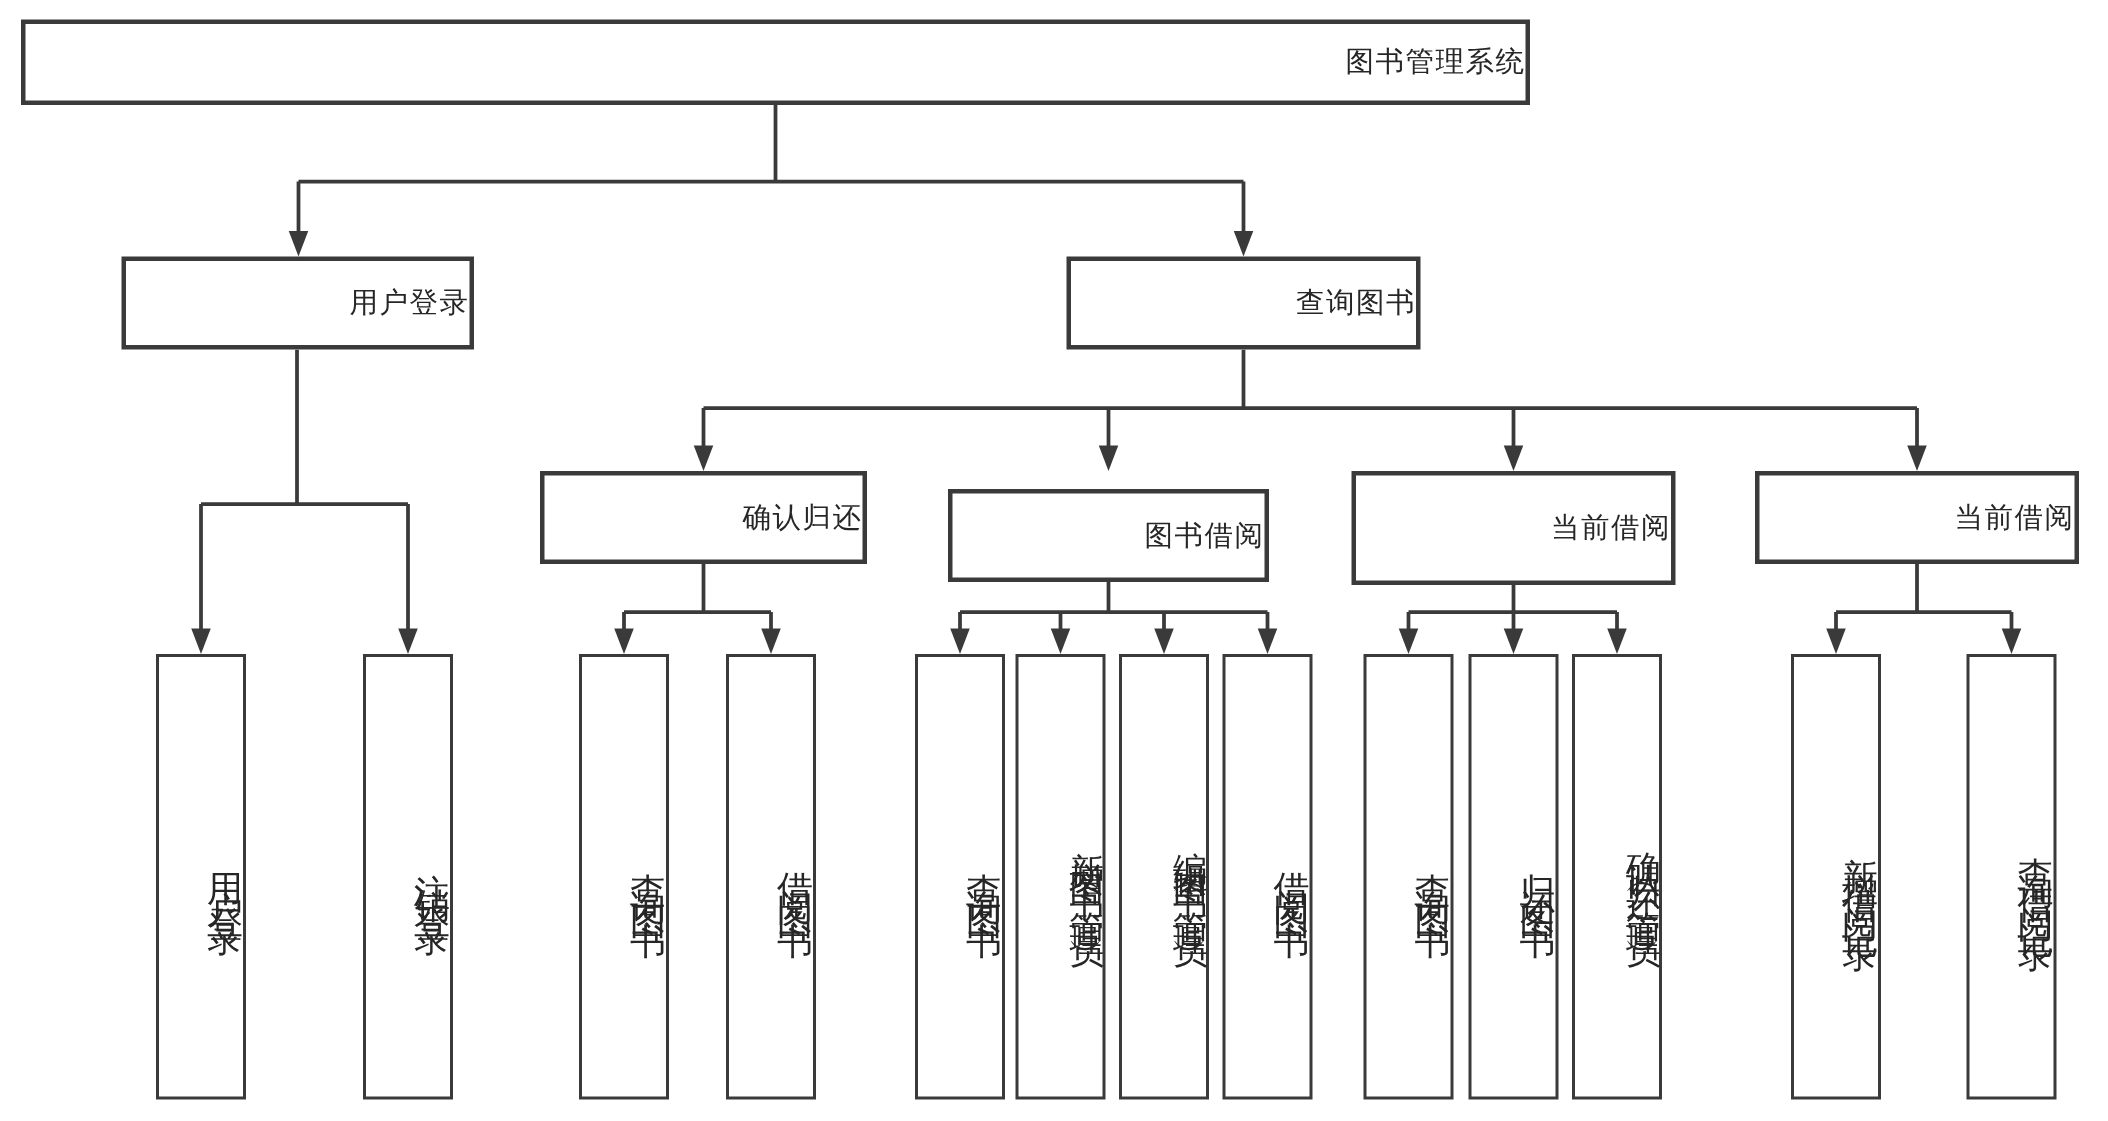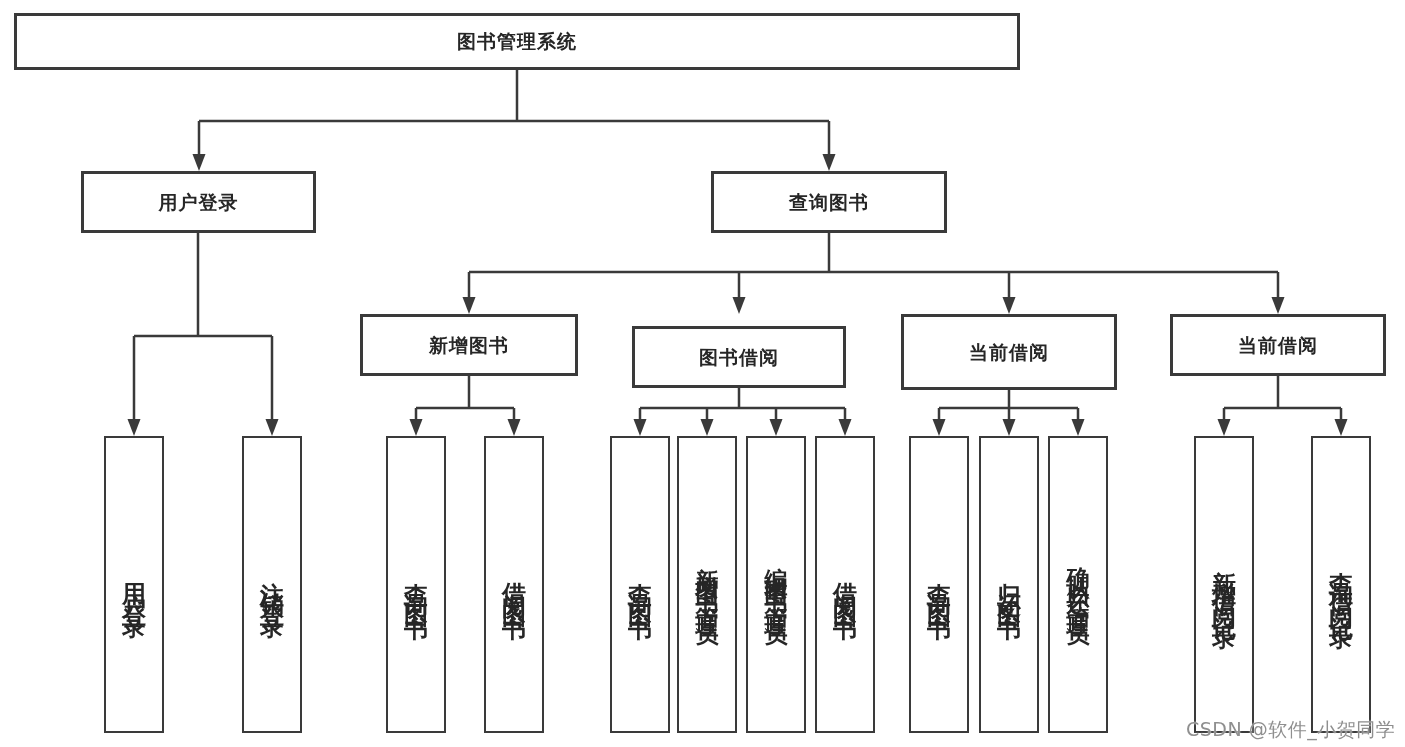--- a/index.html
+++ b/index.html
@@ -21,23 +21,22 @@
     width: 1405px;
     height: 747px;
   }
   .node {
     position: absolute;
     box-sizing: border-box;
     background: #ffffff;
     border: 3px solid #3a3a3a;
     display: flex;
     align-items: center;
-    justify-content: center;
+    justify-content: flex-end;
     color: #262626;
-    font-weight: bold;
   }
   .node.h span {
     font-size: 19px;
     letter-spacing: 1px;
     white-space: nowrap;
     line-height: 1;
   }
   .node.v {
     border-width: 2.5px;
   }
@@ -108,21 +107,21 @@
   </div>
 
   <div class="node h" style="left:81px; top:171px; width:235px; height:62px;">
     <span>用户登录</span>
   </div>
   <div class="node h" style="left:711px; top:171px; width:236px; height:62px;">
     <span>查询图书</span>
   </div>
 
   <div class="node h" style="left:360px; top:314px; width:218px; height:62px;">
-    <span>新增图书</span>
+    <span>确认归还</span>
   </div>
   <div class="node h" style="left:632px; top:314px; width:214px; height:62px;margin-top:12px;">
     <span>图书借阅</span>
   </div>
   <div class="node h" style="left:901px; top:314px; width:216px; height:76px;">
     <span>当前借阅</span>
   </div>
   <div class="node h" style="left:1170px; top:314px; width:216px; height:62px;">
     <span>当前借阅</span>
   </div>
@@ -164,15 +163,14 @@
     <span>确认归还（管理员）</span>
   </div>
 
   <div class="node v" style="left:1194px; top:436px; width:60px; height:297px;">
     <span>新增借阅记录</span>
   </div>
   <div class="node v" style="left:1311px; top:436px; width:60px; height:297px;">
     <span>查询借阅记录</span>
   </div>
 
-  <div class="watermark">CSDN @软件_小贺同学</div>
 
 </div>
 
 </body></html>

